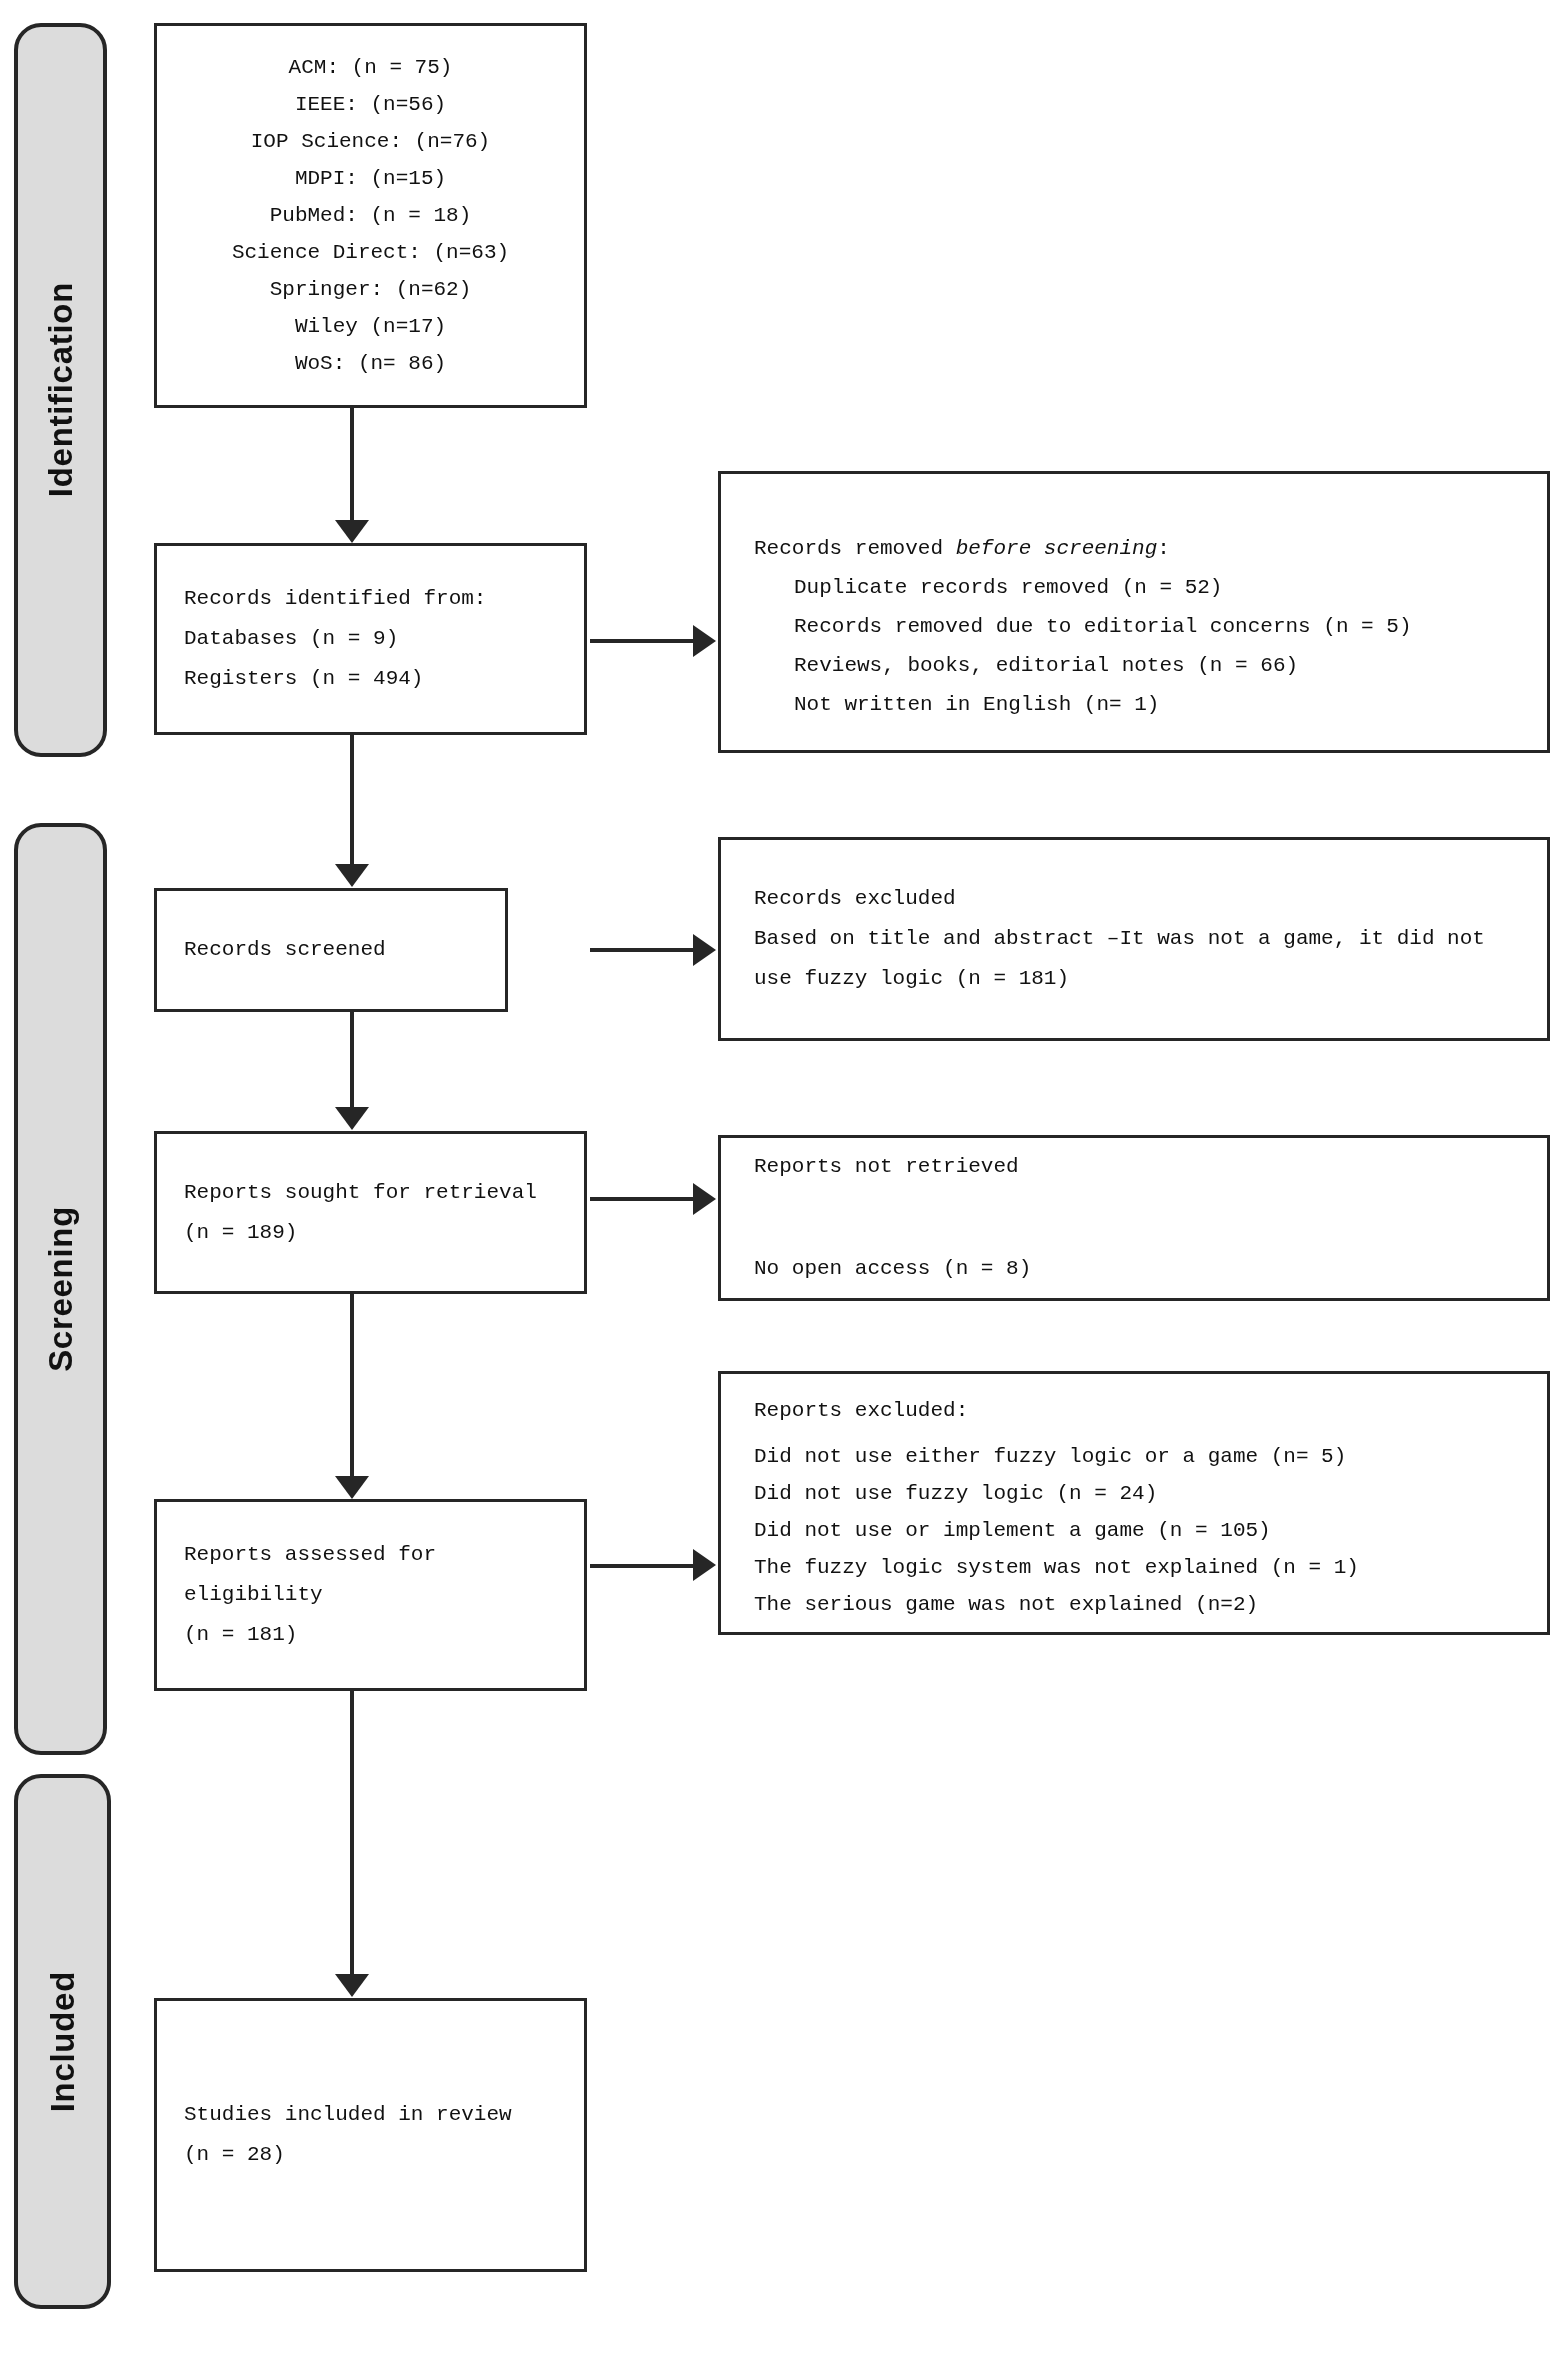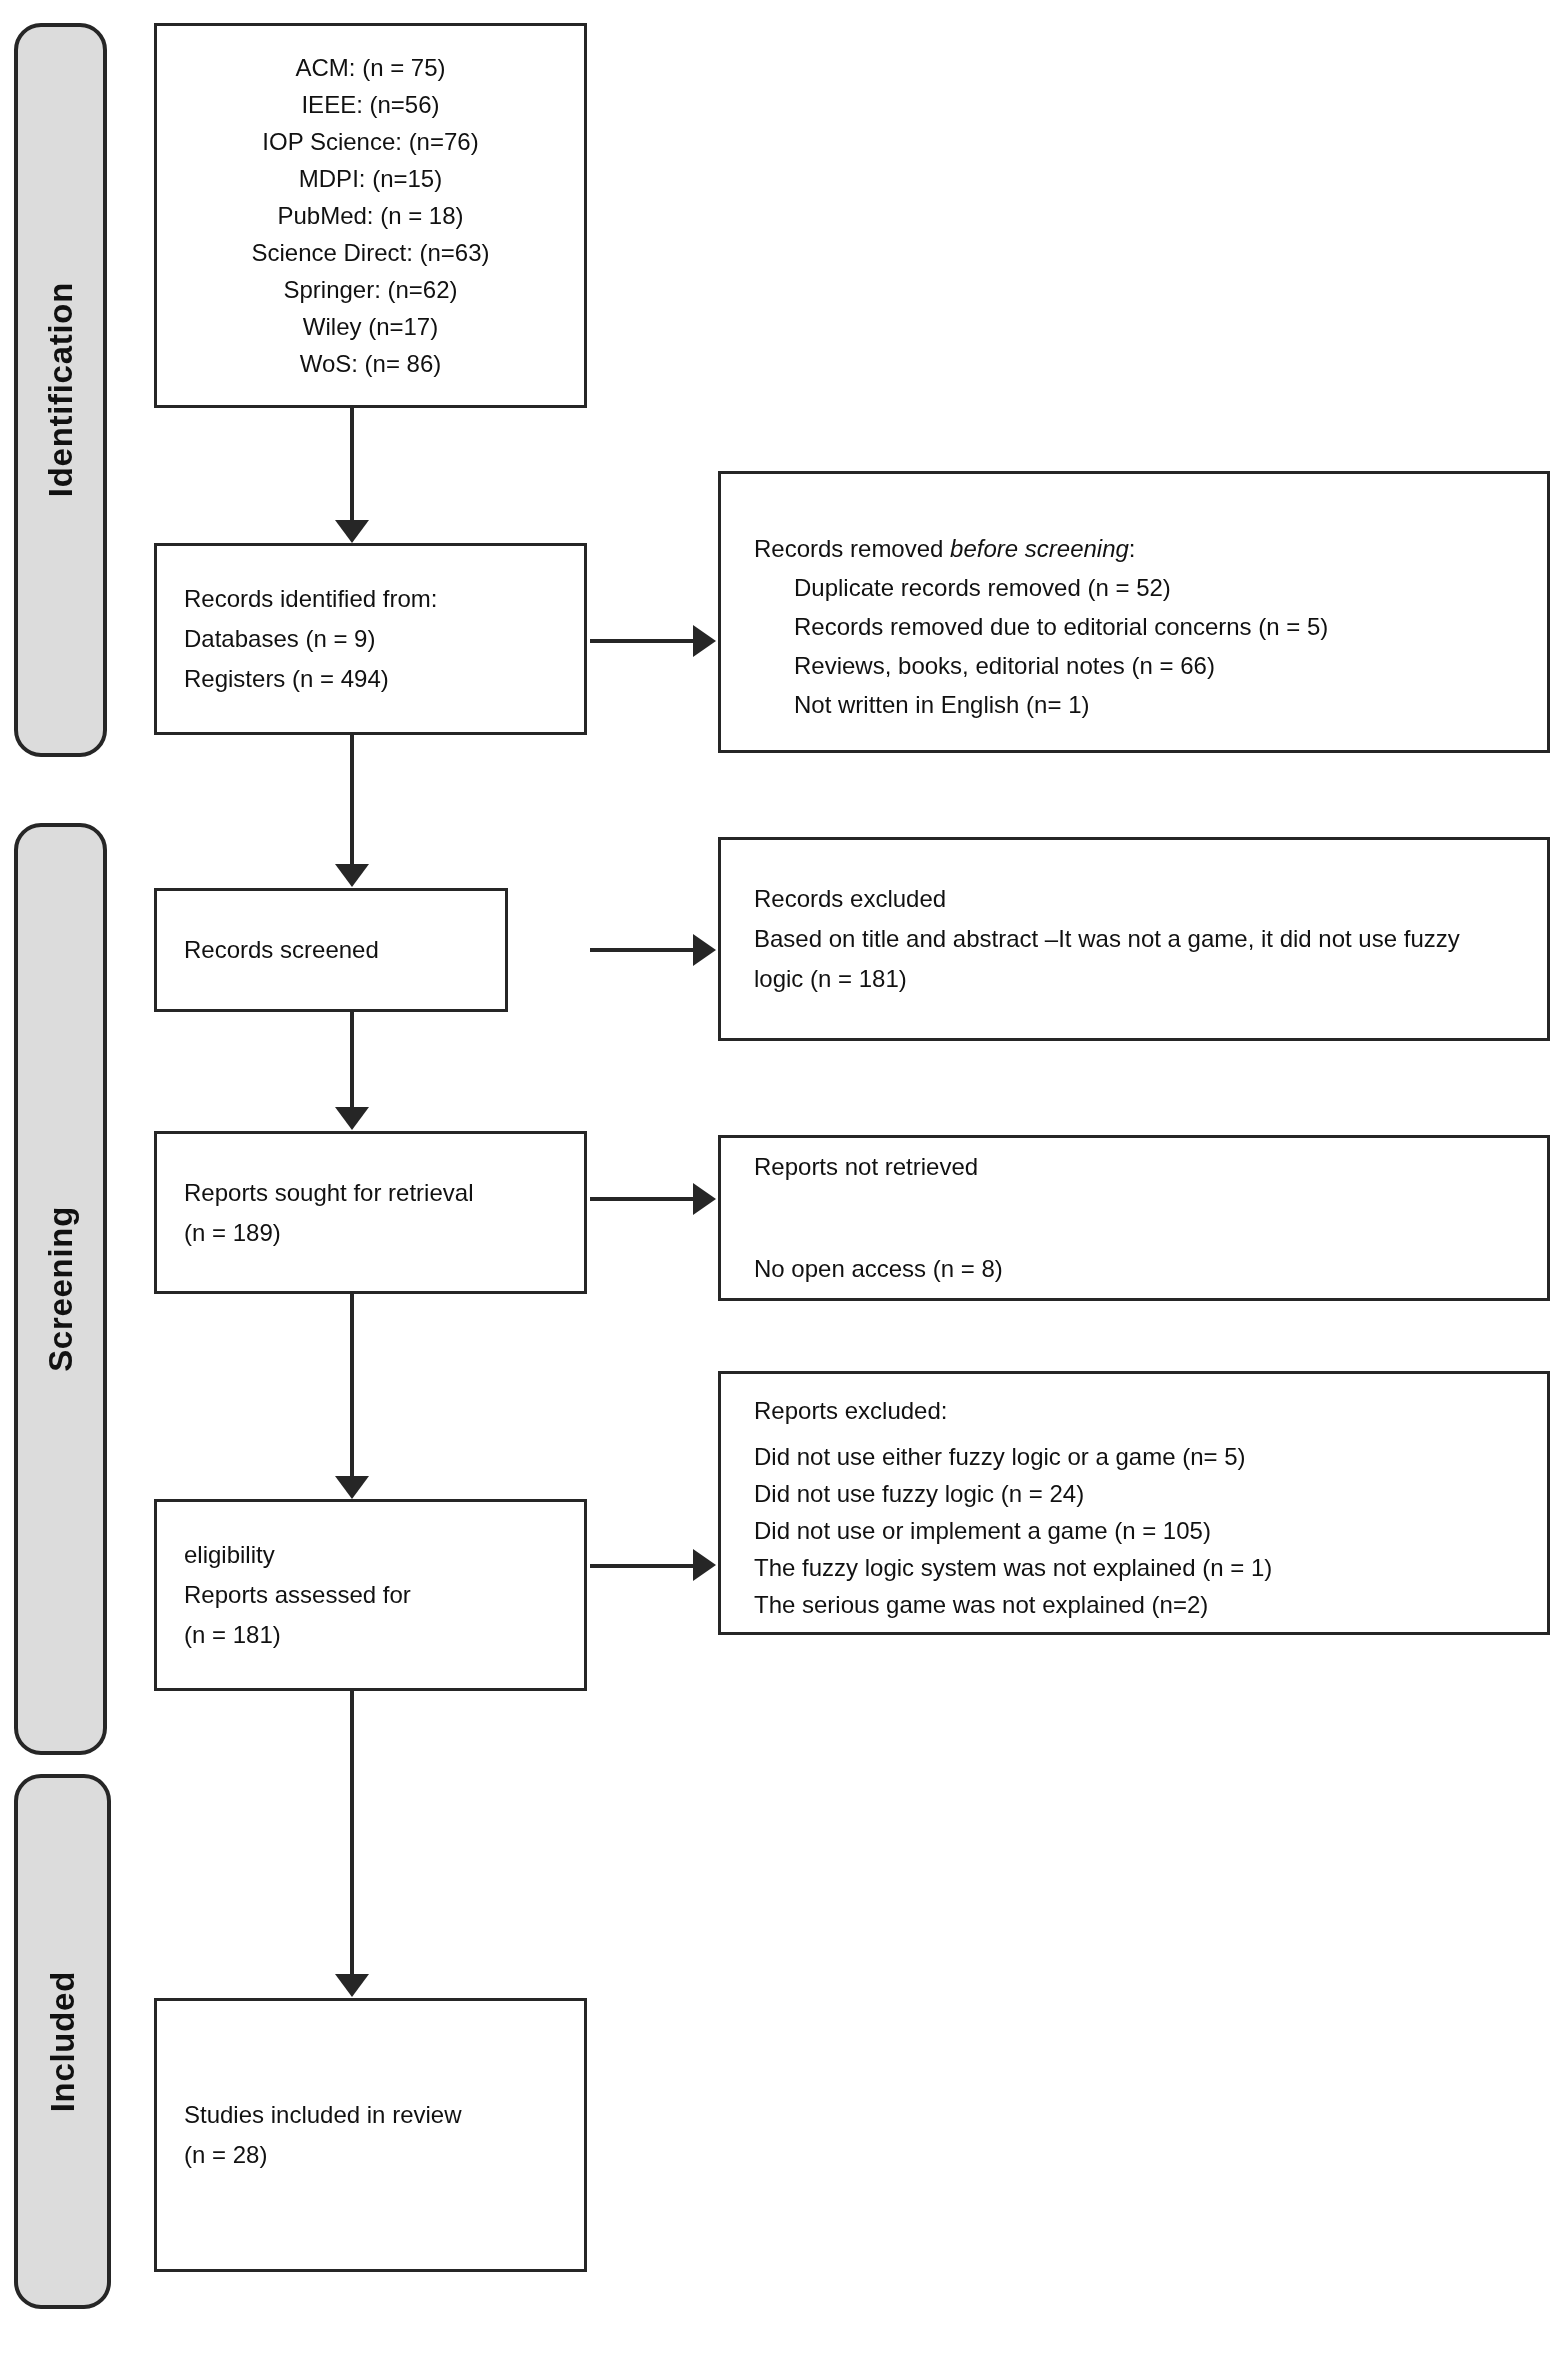--- a/index.html
+++ b/index.html
@@ -32,22 +32,23 @@
   .box{
     position:absolute;
     background:#ffffff;
     border:3.9px solid #262626;
     box-sizing:border-box;
   }
   .bt{
     position:absolute;left:0;top:0;right:0;bottom:0;
     display:flex;flex-direction:column;justify-content:center;
     padding:9px 26px 9px 27px;
-    font-size:24px;line-height:40px;
+    font-size:21px;line-height:40px;
     box-sizing:border-box;
+    font-family:Liberation Mono, monospace;
   }
   .bt.center{align-items:center;text-align:center;padding-left:13px;padding-right:13px;}
   .bt.tight{line-height:37px;}
   .bt.listy{line-height:39px;margin-top:28px;}
   .bt.top{justify-content:flex-start;padding-top:18px;line-height:37px;}
   .indent{padding-left:40px;}
   .spacer{display:block;height:37px;}
   .wrapline{display:block;}
   
   .vline{position:absolute;width:3.9px;background:#262626;}
@@ -135,22 +136,22 @@
 
   <div class="box" style="left:718px;top:1135px;width:832px;height:166px;">
     <div class="bt" style="padding-left:33px;justify-content:space-between;">
       <span>Reports not retrieved</span>
       <span>No open access (n = 8)</span>
     </div>
   </div>
 
   <div class="box" style="left:154px;top:1499px;width:433px;height:192px;">
     <div class="bt">
+      <span>Reports assessed for</span>
       <span>eligibility</span>
-      <span>Reports assessed for</span>
       <span>(n = 181)</span>
     </div>
   </div>
 
   <div class="box" style="left:718px;top:1371px;width:832px;height:264px;">
     <div class="bt top" style="padding-left:33px;">
       <span>Reports excluded:</span>
       <span class="spacer"></span>
       <span>Did not use either fuzzy logic or a game (n= 5)</span>
       <span>Did not use fuzzy logic (n = 24)</span>

